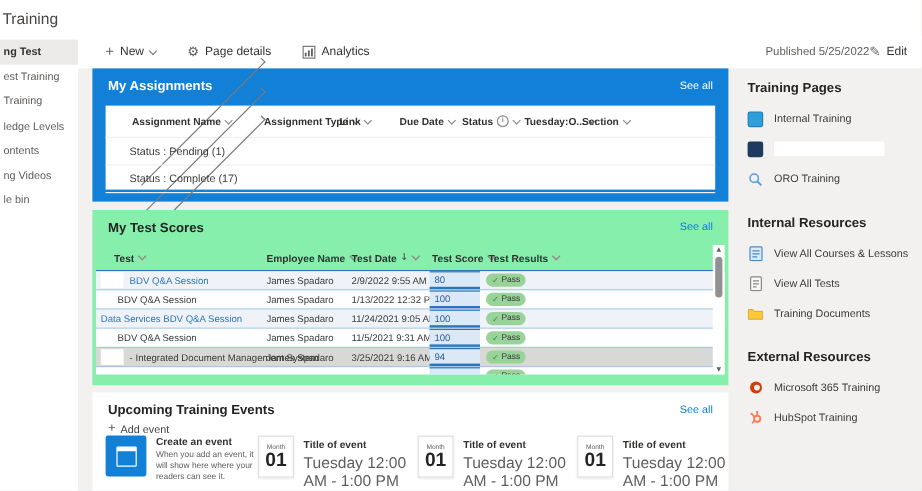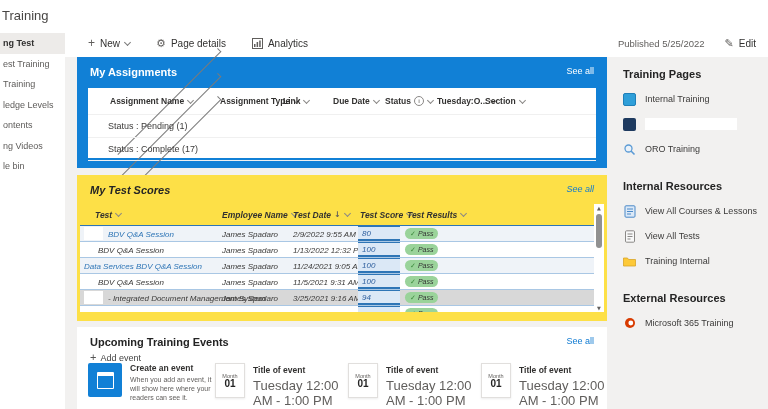--- a/index.html
+++ b/index.html
@@ -16,21 +16,21 @@
   .nav-item.selected{background:#edebe9;color:#323130;font-weight:bold;}
   
   .cmdbar{position:absolute;left:65px;top:30px;right:0;height:26px;background:#fff;display:flex;
           align-items:center;padding-left:23px;box-sizing:border-box;}
   .cmd-btn{display:flex;align-items:center;gap:5px;background:none;border:none;font-family:inherit;
            font-size:10px;color:#323130;margin-right:26px;padding:0;cursor:pointer;white-space:nowrap;}
   .plus{color:#605e5c;font-size:12px;line-height:1;}
   .gear,.pencil,.sort,.arr,.check{font-family:"DejaVu Sans",sans-serif;}
   .gear,.pencil{font-size:11px;color:#605e5c;line-height:1;font-style:normal;}
   .cmd-right{margin-left:auto;display:flex;align-items:center;margin-right:12px;}
-  .published{font-size:9.5px;color:#605e5c;margin-right:20px;}
+  .published{font-size:9.5px;color:#605e5c;}
   .cmd-right .cmd-btn{margin-right:0;}
   
   .chev{display:inline-block;width:4px;height:4px;border-right:1px solid #7a7a7a;border-bottom:1px solid #7a7a7a;}
   .chev.down{transform:rotate(45deg);margin-top:-2px;}
   .chev.right{transform:rotate(-45deg);}
   .chev.hdr{margin-left:4px;border-color:#8a8886;}
   
   .sec-head{display:flex;align-items:flex-start;justify-content:space-between;padding:9px 13px 0 13px;}
   .sec-title{font-size:11px;font-weight:bold;}
   .see-all{font-size:9px;cursor:pointer;text-decoration:none;}
@@ -44,21 +44,21 @@
   .ahead>.chev{position:absolute;left:7px;top:11px;}
   .acol{position:absolute;top:0;height:26px;display:flex;align-items:center;font-size:8.5px;
         font-weight:bold;color:#323130;white-space:nowrap;}
   .c0{left:22px}.c1{left:132px}.c2{left:195px}.c3{left:245px}.c4{left:297px}.c5{left:349px}.c6{left:397px}
   .info{width:8px;height:8px;border:1px solid #8a8886;border-radius:50%;font-size:6px;font-style:normal;
         color:#8a8886;display:inline-flex;align-items:center;justify-content:center;margin-left:3px;}
   .agroup{position:relative;height:22px;border-bottom:1px solid #f0f0f0;}
   .agroup .chev{position:absolute;left:7px;top:9px;}
   .glabel{position:absolute;left:20px;top:50%;transform:translateY(-50%);font-size:9px;color:#3b3a39;}
   
-  .tests{position:absolute;left:77px;top:175px;width:530px;height:146px;background:#fde047;font-style:italic;}
+  .tests{position:absolute;left:77px;top:175px;width:530px;height:146px;background:#86efac;}
   .tests .sec-title{color:#242424;}
   .ttable{position:absolute;left:3px;top:29px;width:524px;height:108px;overflow:hidden;}
   .thead{position:relative;height:21px;border-bottom:1px solid #2e75b6;}
   .tcol{position:absolute;top:0;height:21px;display:flex;align-items:center;font-size:8.5px;
         font-weight:bold;color:#323130;white-space:nowrap;}
   .t0{left:15px}.t1{left:142px}.t2{left:213px}.t3{left:280px}.t4{left:327px}
   .sort{font-size:8px;color:#605e5c;margin-left:3px;}
   .trow{position:relative;height:16px;box-sizing:border-box;border-bottom:1px solid #a9c7e4;background:#fff;}
   .trow.tint{background:#eff3f8;}
   .trow.sel{background:#d8d8d8;}
@@ -87,21 +87,21 @@
   .create-card{display:flex;gap:8px;width:127px;}
   .cal-icon{width:34px;height:34px;background:var(--theme);border-radius:2px;flex:none;display:flex;
             align-items:center;justify-content:center;}
   .cal-glyph{width:15px;height:12px;border:1.5px solid #fff;border-top-width:4px;border-radius:1px;}
   .ctitle{font-size:8.5px;font-weight:bold;color:#323130;margin-bottom:2px;}
   .cdesc{font-size:7px;color:#605e5c;line-height:1.3;width:88px;}
   .ecard{display:flex;gap:8px;width:133px;align-items:flex-start;}
   .datebox{width:28px;height:33px;border:1px solid #e1dfdd;box-shadow:0 1px 2px rgba(0,0,0,.08);
            display:flex;flex-direction:column;align-items:center;justify-content:center;background:#fff;flex:none;}
   .month{font-size:5.5px;color:#605e5c;}
-  .day{font-size:10px;font-weight:bold;color:#242424;line-height:1;}
+  .day{font-size:16px;font-weight:bold;color:#242424;line-height:1;}
   .etitle{font-size:8.5px;font-weight:bold;color:#323130;margin-top:2px;margin-bottom:3px;}
   .etime{font-size:13px;color:#605e5c;}
   
   .right{position:absolute;left:623px;top:68px;width:145px;}
   .rsec{margin-bottom:24px;}
   .rtitle{font-size:11px;font-weight:bold;color:#242424;margin:0 0 12px 0;}
   .ritem{display:flex;align-items:center;gap:9px;margin-bottom:11px;cursor:pointer;height:14px;}
   .rlabel{font-size:9px;color:#3b3a39;white-space:nowrap;}
   .ricon{display:inline-flex;width:13px;justify-content:center;flex:none;}
   .thumb{width:13px;height:13px;border-radius:2px;flex:none;}
@@ -403,29 +403,42 @@
             </svg>
           </span>
           <span class="rlabel">View All Tests</span>
         </div>
         <div class="ritem">
           <span class="ricon">
             <svg width="13" height="11" viewBox="0 0 13 11">
               <path d="M0.5 2 h4 l1 1.5 h7 v6.5 h-12 z" fill="#fdc938" stroke="#d8a526" stroke-width="0.8"></path>
             </svg>
           </span>
-          <span class="rlabel">Training Internal</span>
+          <span class="rlabel">Training Documents</span>
         </div>
       </section>
       <section class="rsec">
         <h3 class="rtitle">External Resources</h3>
         <div class="ritem">
           <span class="ricon">
             <svg width="12" height="12" viewBox="0 0 12 12">
               <circle cx="6" cy="6" r="5" fill="#d83b01"></circle>
               <circle cx="6.8" cy="6" r="2.4" fill="#fff"></circle>
             </svg>
           </span>
           <span class="rlabel">Microsoft 365 Training</span>
         </div>
+        <div class="ritem">
+          <span class="ricon">
+            <svg width="12" height="12" viewBox="0 0 12 12">
+              <circle cx="7" cy="7" r="2.6" fill="none" stroke="#ff7a59" stroke-width="1.6"></circle>
+              <line x1="7" y1="4.4" x2="7" y2="1.5" stroke="#ff7a59" stroke-width="1.4"></line>
+              <circle cx="7" cy="1.3" r="1" fill="#ff7a59"></circle>
+              <line x1="4.9" y1="5.6" x2="2.9" y2="3.4" stroke="#ff7a59" stroke-width="1.4"></line>
+              <circle cx="2.4" cy="2.9" r="1" fill="#ff7a59"></circle>
+              <line x1="4.8" y1="8.8" x2="2.8" y2="10.8" stroke="#ff7a59" stroke-width="1.4"></line>
+            </svg>
+          </span>
+          <span class="rlabel">HubSpot Training</span>
+        </div>
       </section>
     </aside>
 </div>
 
 </body></html>

